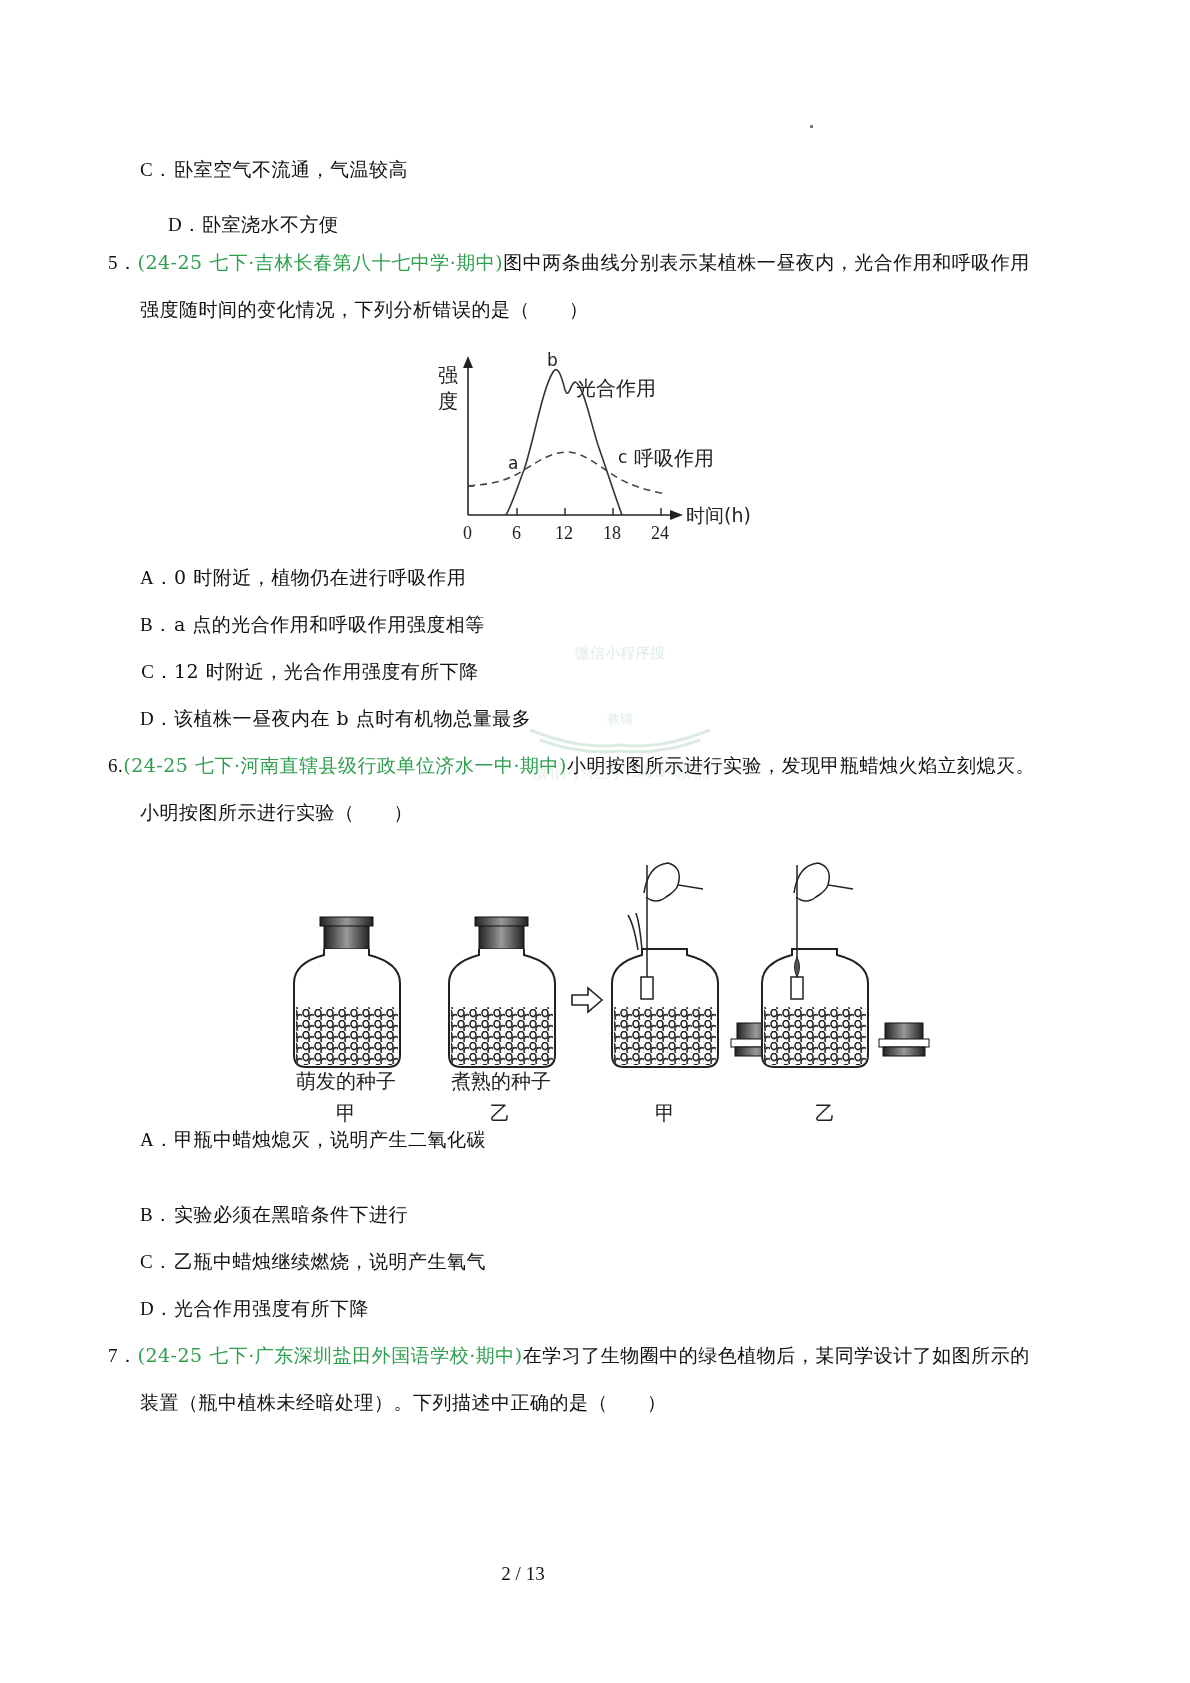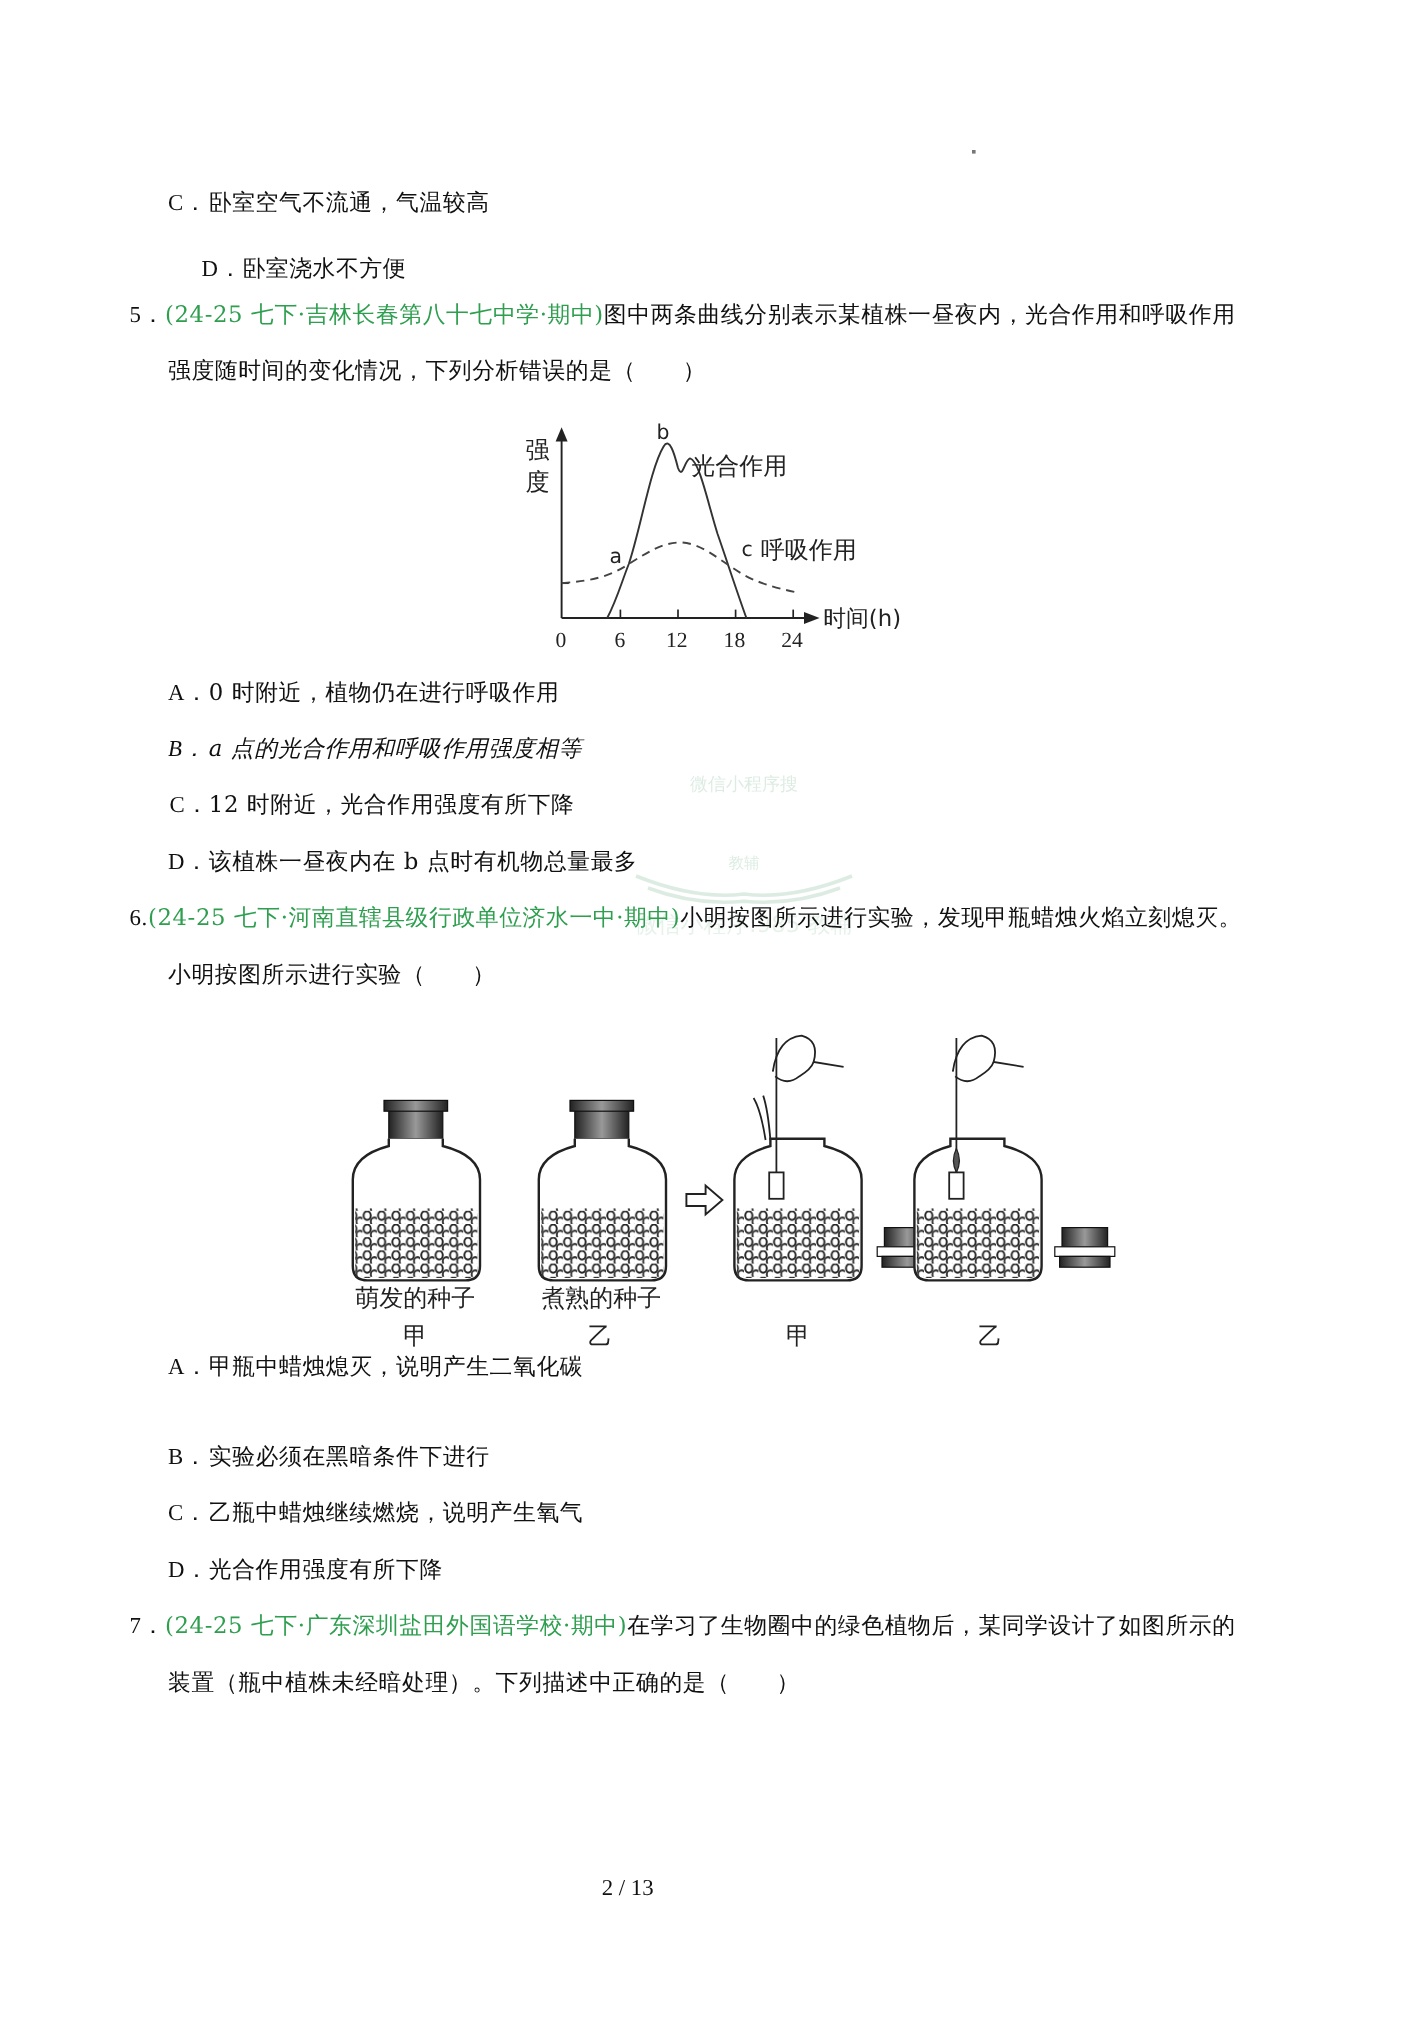--- a/index.html
+++ b/index.html
@@ -61,21 +61,21 @@
   <text x="33" y="189" font-family="Liberation Serif, serif" font-size="18" fill="#222">0</text>
   <text x="82" y="189" font-family="Liberation Serif, serif" font-size="18" fill="#222">6</text>
   <text x="125" y="189" font-family="Liberation Serif, serif" font-size="18" fill="#222">12</text>
   <text x="173" y="189" font-family="Liberation Serif, serif" font-size="18" fill="#222">18</text>
   <text x="221" y="189" font-family="Liberation Serif, serif" font-size="18" fill="#222">24</text>
 </svg>
 
 <div class="line" style="left:140px; top:565px;">
   <span class="opt-letter">A．</span><span>0 时附近，植物仍在进行呼吸作用</span>
 </div>
-<div class="line" style="left:140px; top:612px;font-style:italic;">
+<div class="line" style="left:140px; top:612px;">
   <span class="opt-letter">B．</span><span>a 点的光合作用和呼吸作用强度相等</span>
 </div>
 <div class="line" style="left:140px; top:659px;text-align:right;">
   <span class="opt-letter">C．</span><span>12 时附近，光合作用强度有所下降</span>
 </div>
 <div class="line" style="left:140px; top:706px;">
   <span class="opt-letter">D．</span><span>该植株一昼夜内在 b 点时有机物总量最多</span>
 </div>
 
 <div class="watermark">

